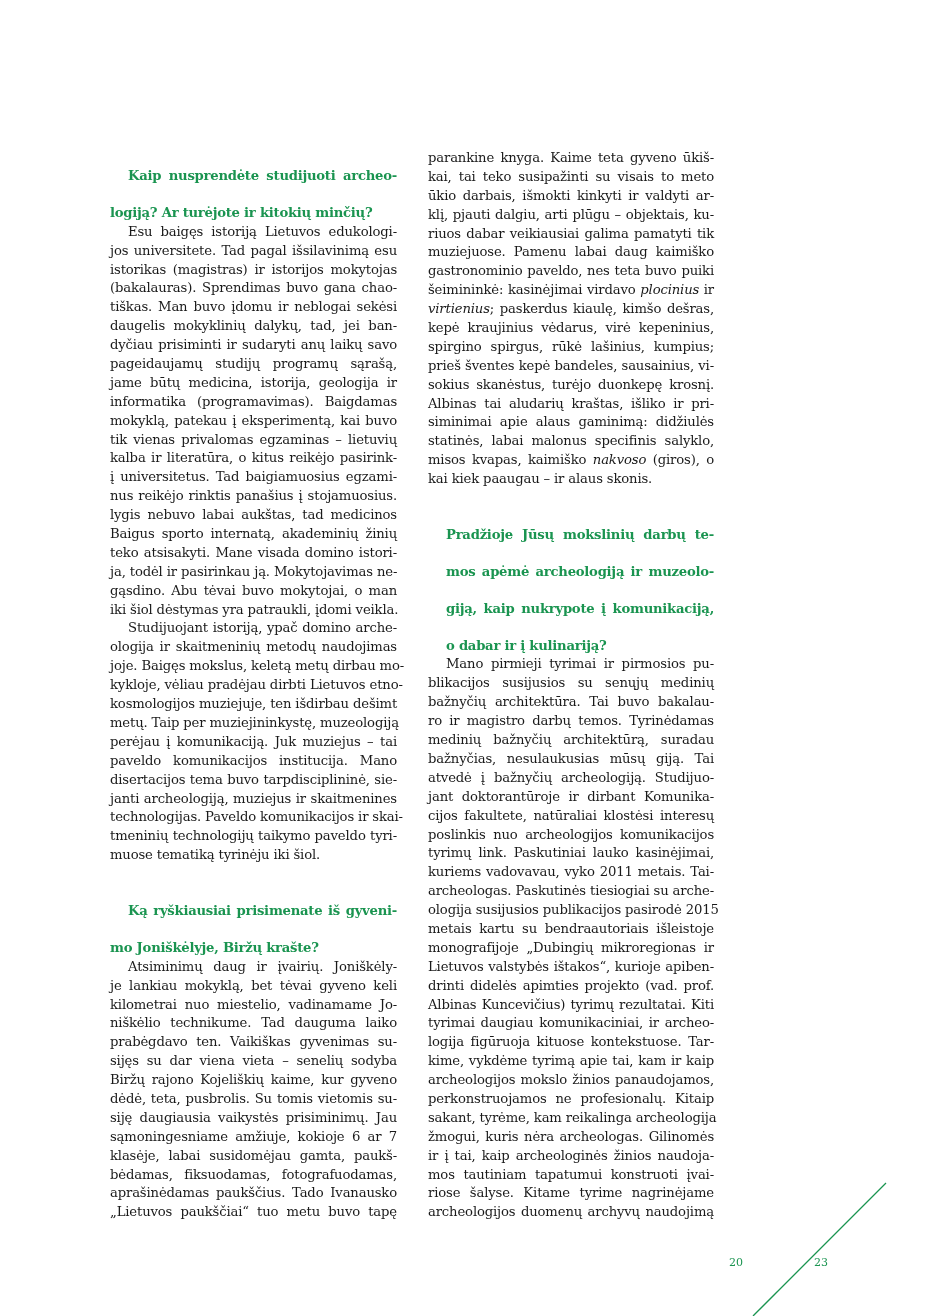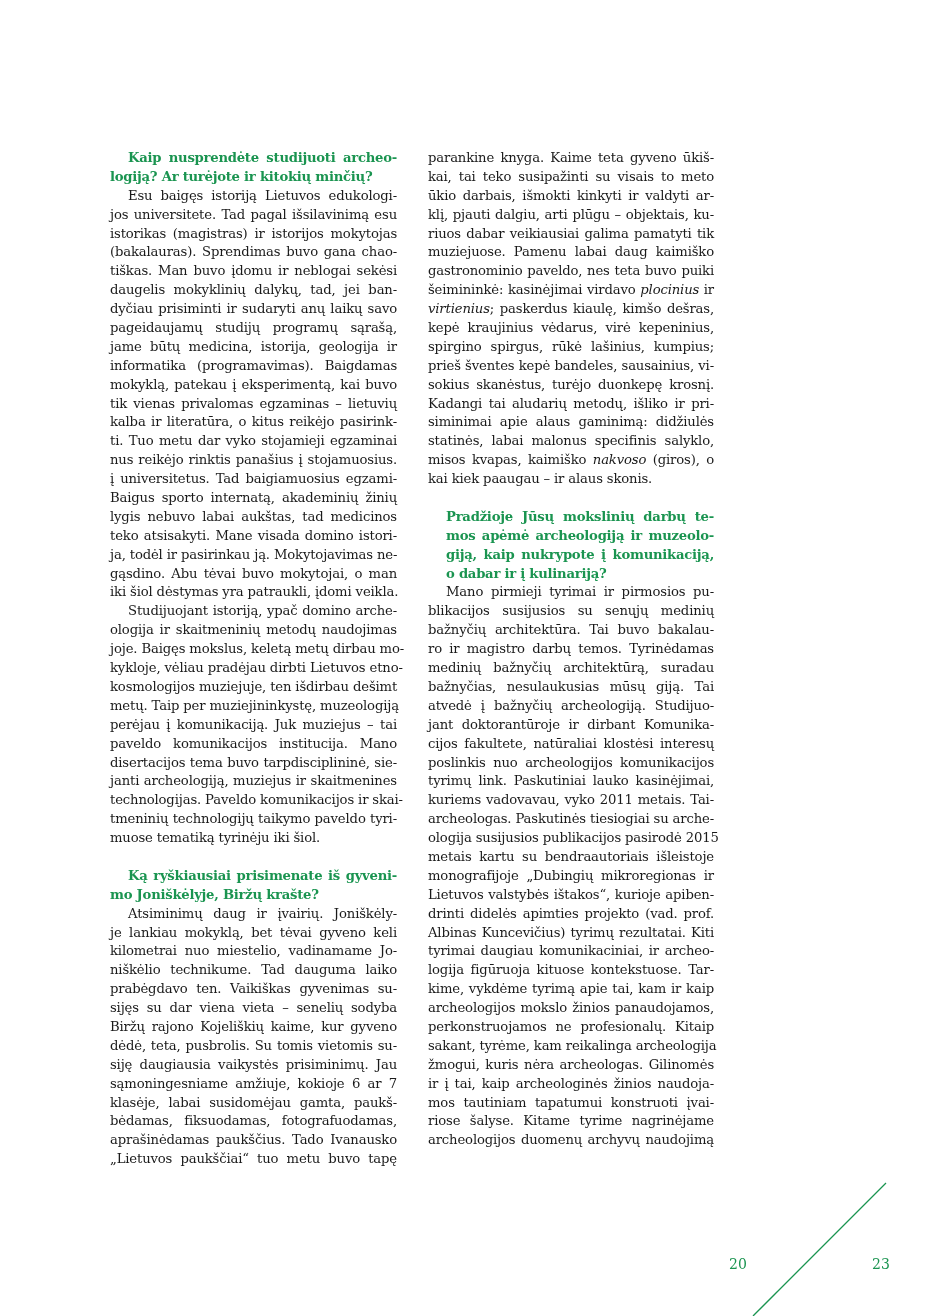--- a/index.html
+++ b/index.html
@@ -7,25 +7,25 @@
          font-family: "DejaVu Serif", "Liberation Serif", serif; color: #1a1a1a; }
   .col { position: absolute; top: 149px; }
   .col.left { left: 110px; width: 287px; }
   .col.right { left: 428px; width: 286px; }
   .line { display: block; font-size: 13.2px; line-height: 18.9px; height: 18.9px;
           white-space: nowrap; text-align: justify; text-align-last: justify;
           letter-spacing: -0.15px; }
   .line.last { text-align-last: left; }
   .line.indent { padding-left: 18px; }
   .q { color: #1a9450; font-weight: bold; font-size: 13.4px; }
-  .q .line { letter-spacing: -0.25px; }
+  .q .line { letter-spacing: -0.25px; margin-top: 18px; }
   .q.indent-block .line { padding-left: 18px; }
   .gap { display: block; height: 18.9px; }
   em { font-style: italic; }
-  .pagenum { position: absolute; top: 1256px; color: #1a9450; font-size: 14px;
+  .pagenum { position: absolute; top: 1256px; color: #1a9450; font-size: 11px;
              font-family: "DejaVu Serif", "Liberation Serif", serif; }
   .diag { position: absolute; left: 0; top: 0; }
 </style>
 </head>
 <body>
 
 <div class="col left" id="leftcol">
   <div class="q" id="q1">
       <span class="line indent">Kaip nusprendėte studijuoti archeo-</span>
       <span class="line last">logiją? Ar turėjote ir kitokių minčių?</span>
@@ -37,25 +37,24 @@
       <span class="line">(bakalauras). Sprendimas buvo gana chao-</span>
       <span class="line">tiškas. Man buvo įdomu ir neblogai sekėsi</span>
       <span class="line">daugelis mokyklinių dalykų, tad, jei ban-</span>
       <span class="line">dyčiau prisiminti ir sudaryti anų laikų savo</span>
       <span class="line">pageidaujamų studijų programų sąrašą,</span>
       <span class="line">jame būtų medicina, istorija, geologija ir</span>
       <span class="line">informatika (programavimas). Baigdamas</span>
       <span class="line">mokyklą, patekau į eksperimentą, kai buvo</span>
       <span class="line">tik vienas privalomas egzaminas – lietuvių</span>
       <span class="line">kalba ir literatūra, o kitus reikėjo pasirink-</span>
-      <span class="line">ti. Tuo metu dar vyko stojamieji egzaminai</span>
+      <span class="line">į universitetus. Tad baigiamuosius egzami-</span>
       <span class="line">nus reikėjo rinktis panašius į stojamuosius.</span>
-      <span class="line">į universitetus. Tad baigiamuosius egzami-</span>
+      <span class="line">lygis nebuvo labai aukštas, tad medicinos</span>
       <span class="line">Baigus sporto internatą, akademinių žinių</span>
-      <span class="line">lygis nebuvo labai aukštas, tad medicinos</span>
       <span class="line">teko atsisakyti. Mane visada domino istori-</span>
       <span class="line">ja, todėl ir pasirinkau ją. Mokytojavimas ne-</span>
       <span class="line">gąsdino. Abu tėvai buvo mokytojai, o man</span>
       <span class="line last">iki šiol dėstymas yra patraukli, įdomi veikla.</span>
     </div>
   <div id="a1p2">
       <span class="line indent">Studijuojant istoriją, ypač domino arche-</span>
       <span class="line">ologija ir skaitmeninių metodų naudojimas</span>
       <span class="line">joje. Baigęs mokslus, keletą metų dirbau mo-</span>
       <span class="line">kykloje, vėliau pradėjau dirbti Lietuvos etno-</span>
@@ -102,21 +101,21 @@
       <span class="line">muziejuose. Pamenu labai daug kaimiško</span>
       <span class="line">gastronominio paveldo, nes teta buvo puiki</span>
     </div>
   <span class="line"><span>šeimininkė: kasinėjimai virdavo </span><em>plocinius</em><span> ir</span></span>
   <span class="line"><em>virtienius</em><span>; paskerdus kiaulę, kimšo dešras,</span></span>
   <div id="a2c2">
       <span class="line">kepė kraujinius vėdarus, virė kepeninius,</span>
       <span class="line">spirgino spirgus, rūkė lašinius, kumpius;</span>
       <span class="line">prieš šventes kepė bandeles, sausainius, vi-</span>
       <span class="line">sokius skanėstus, turėjo duonkepę krosnį.</span>
-      <span class="line">Kadangi tai aludarių metodų, išliko ir pri-</span>
+      <span class="line">Albinas tai aludarių kraštas, išliko ir pri-</span>
       <span class="line">siminimai apie alaus gaminimą: didžiulės</span>
       <span class="line">statinės, labai malonus specifinis salyklo,</span>
     </div>
   <span class="line"><span>misos kvapas, kaimiško </span><em>nakvoso</em><span> (giros), o</span></span>
   <span class="line last">kai kiek paaugau – ir alaus skonis.</span>
   <span class="gap"></span>
   <div class="q indent-block" id="q3">
       <span class="line">Pradžioje Jūsų mokslinių darbų te-</span>
       <span class="line">mos apėmė archeologiją ir muzeolo-</span>
       <span class="line">giją, kaip nukrypote į komunikaciją,</span>
@@ -150,17 +149,17 @@
       <span class="line">sakant, tyrėme, kam reikalinga archeologija</span>
       <span class="line">žmogui, kuris nėra archeologas. Gilinomės</span>
       <span class="line">ir į tai, kaip archeologinės žinios naudoja-</span>
       <span class="line">mos tautiniam tapatumui konstruoti įvai-</span>
       <span class="line">riose šalyse. Kitame tyrime nagrinėjame</span>
       <span class="line">archeologijos duomenų archyvų naudojimą</span>
     </div>
 </div>
 
 <span class="pagenum" style="left:729px;">20</span>
-<span class="pagenum" style="left:872px;">23</span>
+<span class="pagenum" style="left:814px;">23</span>
 
 <svg class="diag" width="931" height="1316">
   <line x1="886" y1="1183" x2="753" y2="1316" stroke="#1a9450" stroke-width="1.3"></line>
 </svg>
 
 </body></html>

